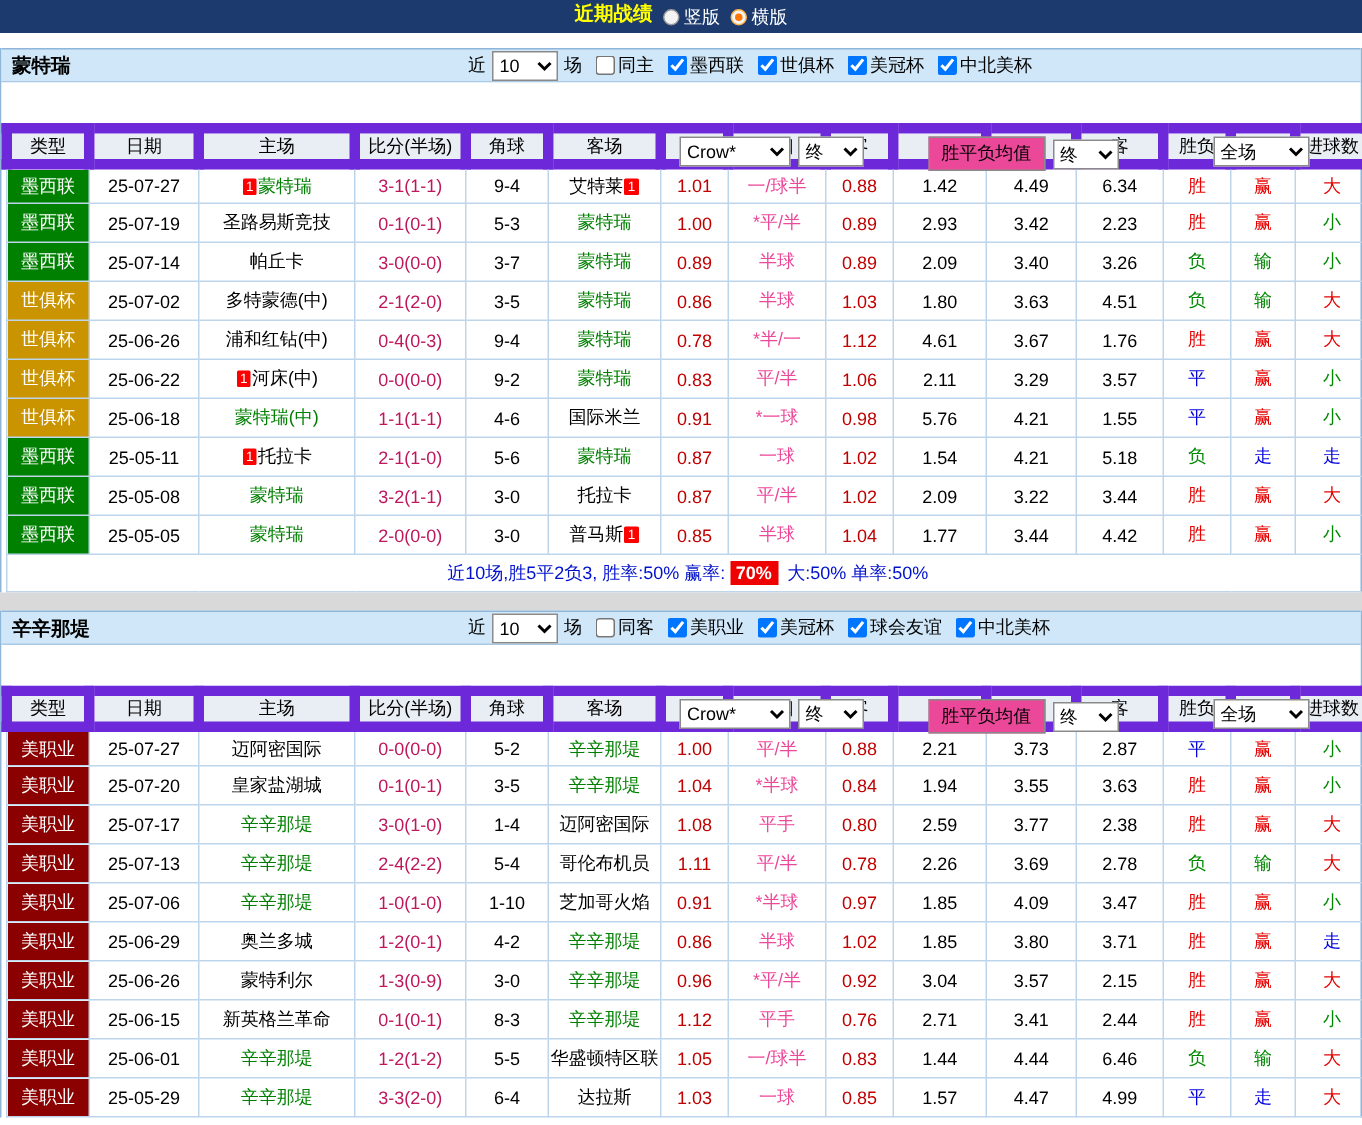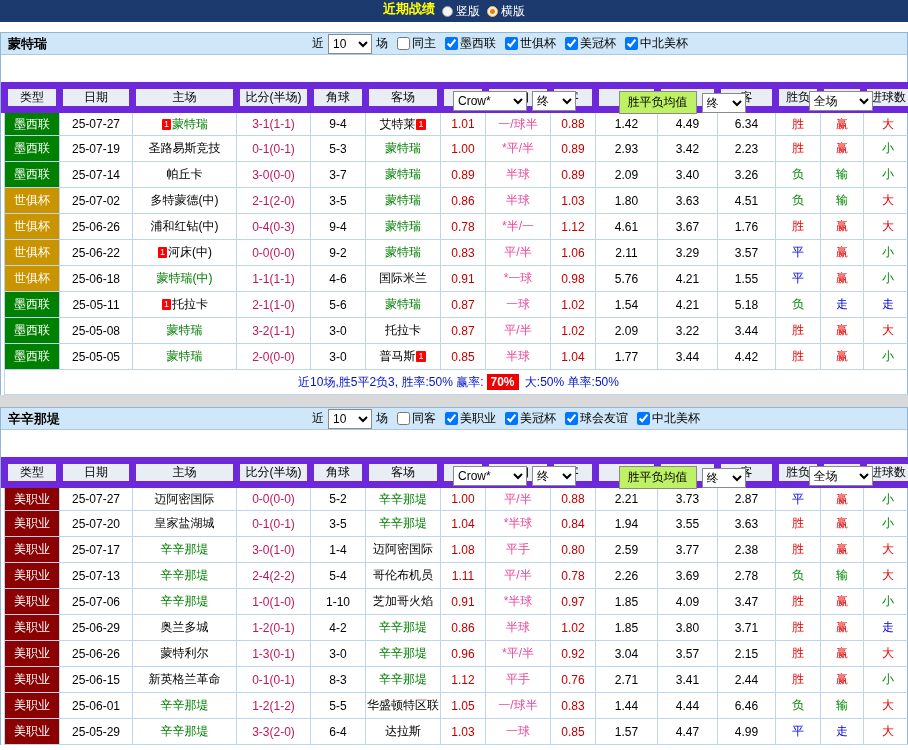--- a/index.html
+++ b/index.html
@@ -36,21 +36,21 @@
   .near-group { display:inline-flex; align-items:center; gap:4px; }
   select { font-size:12px; height:20px; background:#fff; border:1px solid #8a8a8a; }
   .cb { display:inline-flex; align-items:center; gap:2px; margin-left:9px; cursor:pointer; }
   .cb input { margin:0; width:13px; height:13px; }
   
   .filter-row { position:relative; height:27px; background:#fff; }
   .fg { position:absolute; top:3px; display:flex; justify-content:center; align-items:center; gap:5px;margin-top:33px; }
   .fg1 { left:436px; width:155px; }
   .fg2 { left:591px; width:180px; }
   .fg3 { left:771px; width:137px; }
-  .avg-box { border:1px solid #8a8a8a; padding:2px 8px; font-size:12px; background:#bef264; white-space:nowrap; }
+  .avg-box { border:1px solid #8a8a8a; padding:2px 8px; font-size:12px; background:#ec4899; white-space:nowrap; }
   
   table.grid { border-collapse:collapse; table-layout:fixed; width:908px; }
   .grid th {
     background:#e9eef4; border:7px solid #6d28d9; font-weight:normal;
     font-size:12px; height:20px; padding:0; white-space:nowrap; overflow:hidden;margin-left:35px;
   }
   .grid td {
     border:1px solid #bdd5ea; text-align:center; font-size:12px; height:26px;
     padding:0; white-space:nowrap; overflow:hidden;
   }
@@ -520,21 +520,21 @@
             <td>3.80</td>
             <td>3.71</td>
             <td style="color:#e60000">胜</td>
             <td style="color:#e60000">赢</td>
             <td style="color:#0000dd">走</td>
           </tr>
           <tr>
             <td class="league" style="background:#8b0000">美职业</td>
             <td>25-06-26</td>
             <td><span class="">蒙特利尔</span></td>
-            <td class="score">1-3(0-1)</td>
+            <td class="score">1-3(0-9)</td>
             <td>3-0</td>
             <td><span class="t-green">辛辛那堤</span></td>
             <td class="odds">0.96</td>
             <td class="hcap">*平/半</td>
             <td class="odds">0.92</td>
             <td>3.04</td>
             <td>3.57</td>
             <td>2.15</td>
             <td style="color:#e60000">胜</td>
             <td style="color:#e60000">赢</td>

